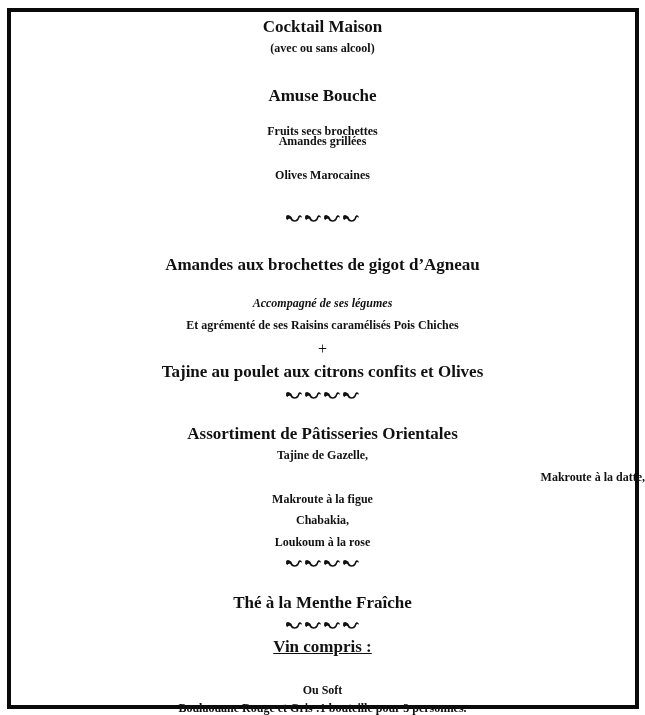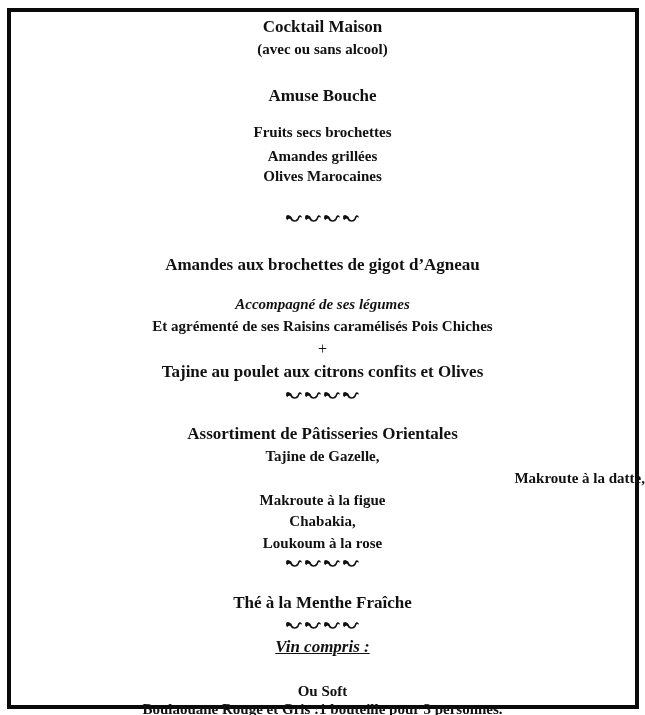--- a/index.html
+++ b/index.html
@@ -26,21 +26,21 @@
     }
     .line {
       position: absolute;
       left: 0;
       width: 100%;
       text-align: center;
       white-space: nowrap;
       line-height: 1;
     }
     .h2 { font-size: 17px; }
-    .t  { font-size: 15px; }
+    .t  { font-size: 12px; }
     .plus { font-size: 16px; font-weight: normal; }
     .underline { text-decoration: underline; }
     .ornament {
       position: absolute;
       left: 0;
       width: 100%;
       display: flex;
       justify-content: center;
     }
     .ornament svg { display: block; }
@@ -48,21 +48,21 @@
 </head>
 <body>
 
 <div class="frame"></div>
 
 <div class="line h2" style="top:18px;">Cocktail Maison</div>
 <div class="line t" style="top:42px;">(avec ou sans alcool)</div>
 
 <div class="line h2" style="top:87px;">Amuse Bouche</div>
 <div class="line t" style="top:125px;">Fruits secs brochettes</div>
-<div class="line t" style="top:149px;">Amandes grillées</div>
+<div class="line t" style="top:135px;">Amandes grillées</div>
 <div class="line t" style="top:169px;">Olives Marocaines</div>
 
 <div class="ornament" style="top:212px;">
   <svg width="76" height="12" viewBox="0 0 76 12">
     <g fill="#111">
       <g transform="translate(0,0)">
           <path d="M1 7 C2 3,6 3,7 6 C8 9,12 9,13 5 C14 2,17 3,17 6 C16 4,14 5,14 7 C12 11,7 10,6 8 C5 6,3 6,3 8 Z"></path>
           <circle cx="3" cy="5" r="2"></circle>
         </g>
       <g transform="translate(19,0)">
@@ -158,15 +158,15 @@
           <circle cx="3" cy="5" r="2"></circle>
         </g>
       <g transform="translate(57,0)">
           <path d="M1 7 C2 3,6 3,7 6 C8 9,12 9,13 5 C14 2,17 3,17 6 C16 4,14 5,14 7 C12 11,7 10,6 8 C5 6,3 6,3 8 Z"></path>
           <circle cx="3" cy="5" r="2"></circle>
         </g>
     </g>
   </svg>
 </div>
 
-<div class="line h2 underline" style="top:638px;font-style:italic;">Vin compris :</div>
+<div class="line h2 underline" style="top:638px;">Vin compris :</div>
 <div class="line t" style="top:662px;margin-top:40px;">Boulaouane Rouge et  Gris :1 bouteille pour 3 personnes.</div>
 <div class="line t" style="top:684px;">Ou Soft</div>
 
 </body></html>

